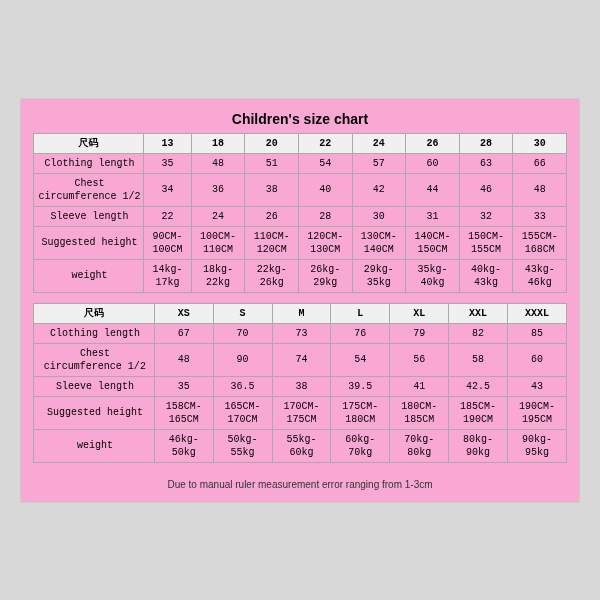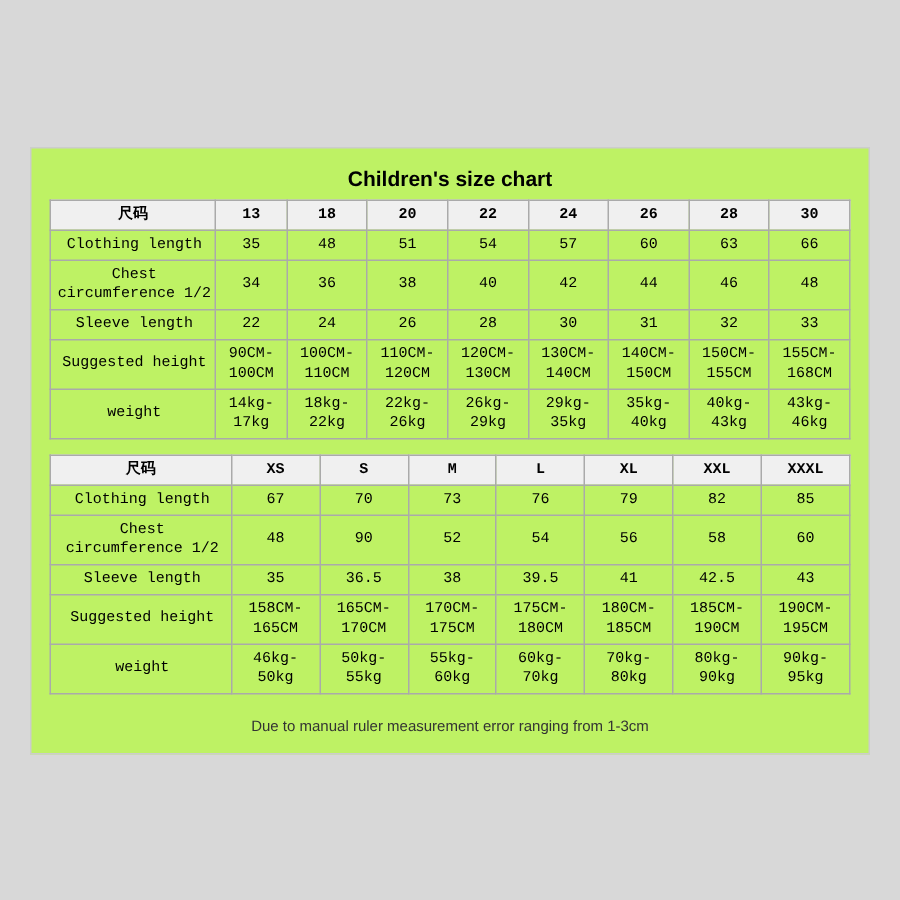--- a/index.html
+++ b/index.html
@@ -6,21 +6,21 @@
     body {
       background: #d8d8d8;
       display: flex;
       justify-content: center;
       align-items: center;
       width: 600px;
       height: 600px;
       font-family: Arial, sans-serif;
     }
     .card {
-      background: #bef264;
+      background: #f9a8d4;
       width: 560px;
       padding: 12px;
       border: 1px solid #ccc;
     }
     .section-title {
       text-align: center;
       font-size: 14px;
       font-weight: bold;
       margin-bottom: 6px;
     }
@@ -154,21 +154,21 @@
           <td>73</td>
           <td>76</td>
           <td>79</td>
           <td>82</td>
           <td>85</td>
         </tr>
         <tr>
           <td class="row-header">Chest circumference 1/2</td>
           <td>48</td>
           <td>90</td>
-          <td>52</td>
+          <td>74</td>
           <td>54</td>
           <td>56</td>
           <td>58</td>
           <td>60</td>
         </tr>
         <tr>
           <td class="row-header">Sleeve length</td>
           <td>35</td>
           <td>36.5</td>
           <td>38</td>

